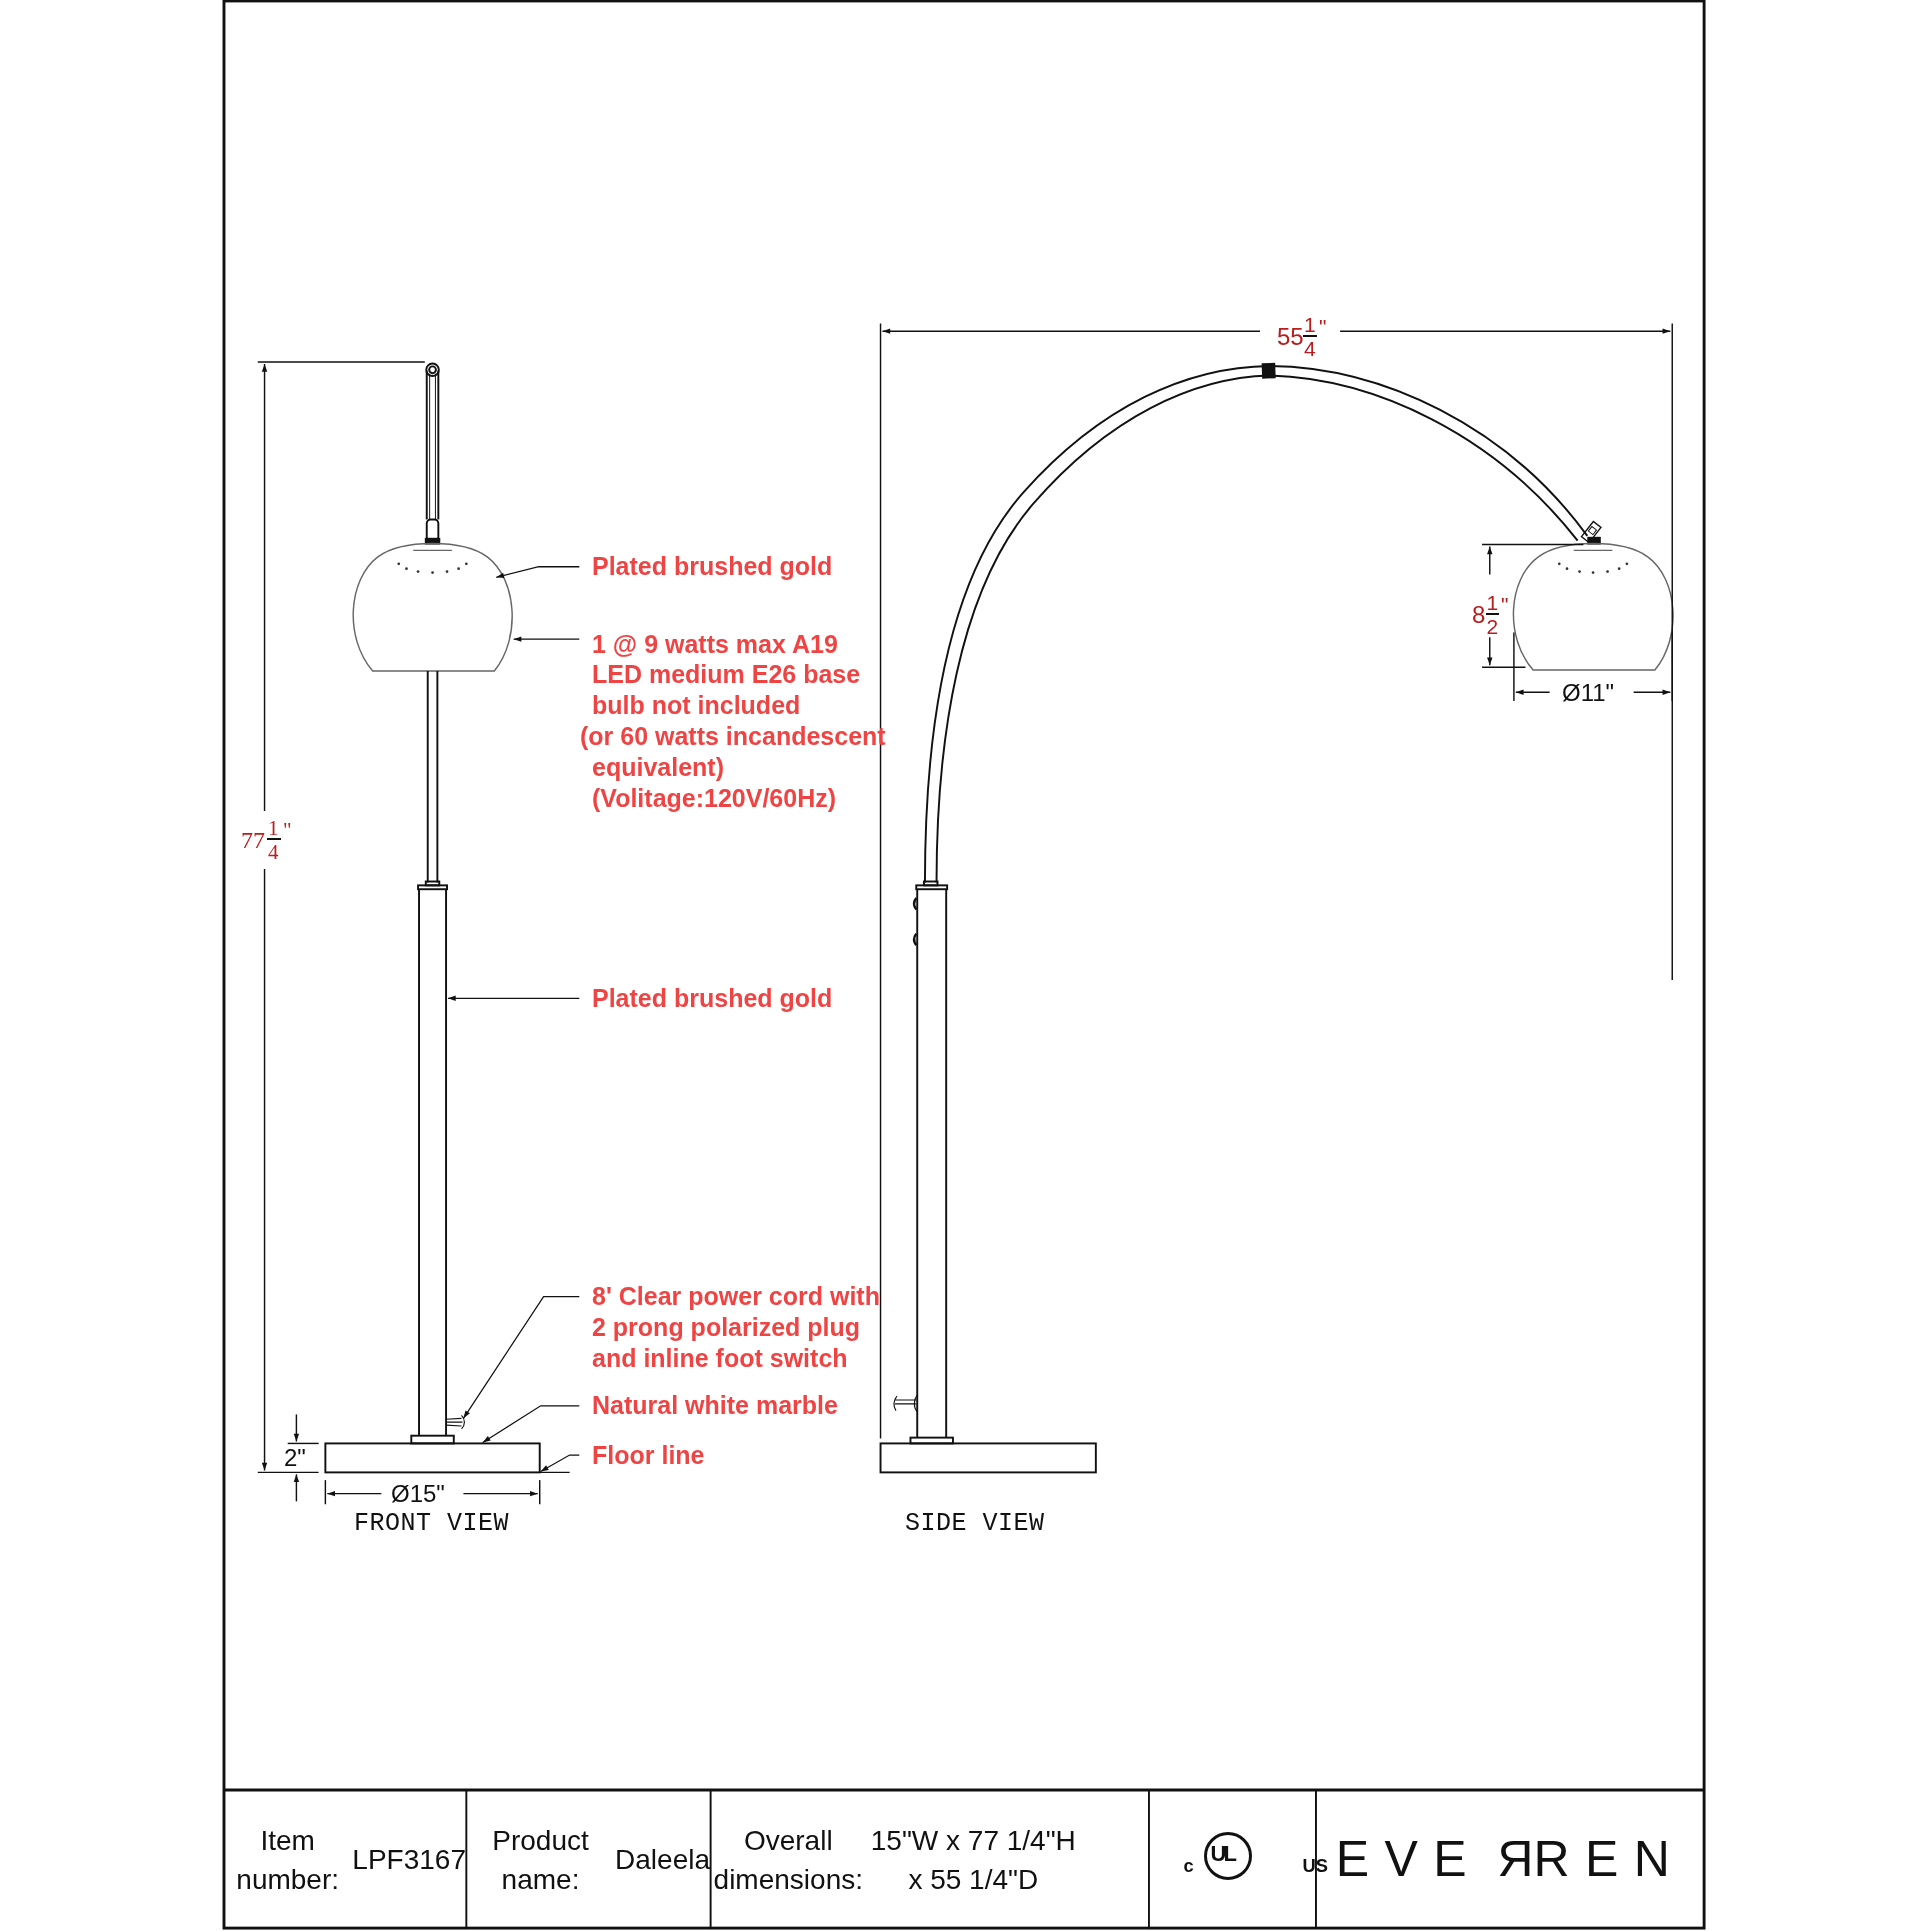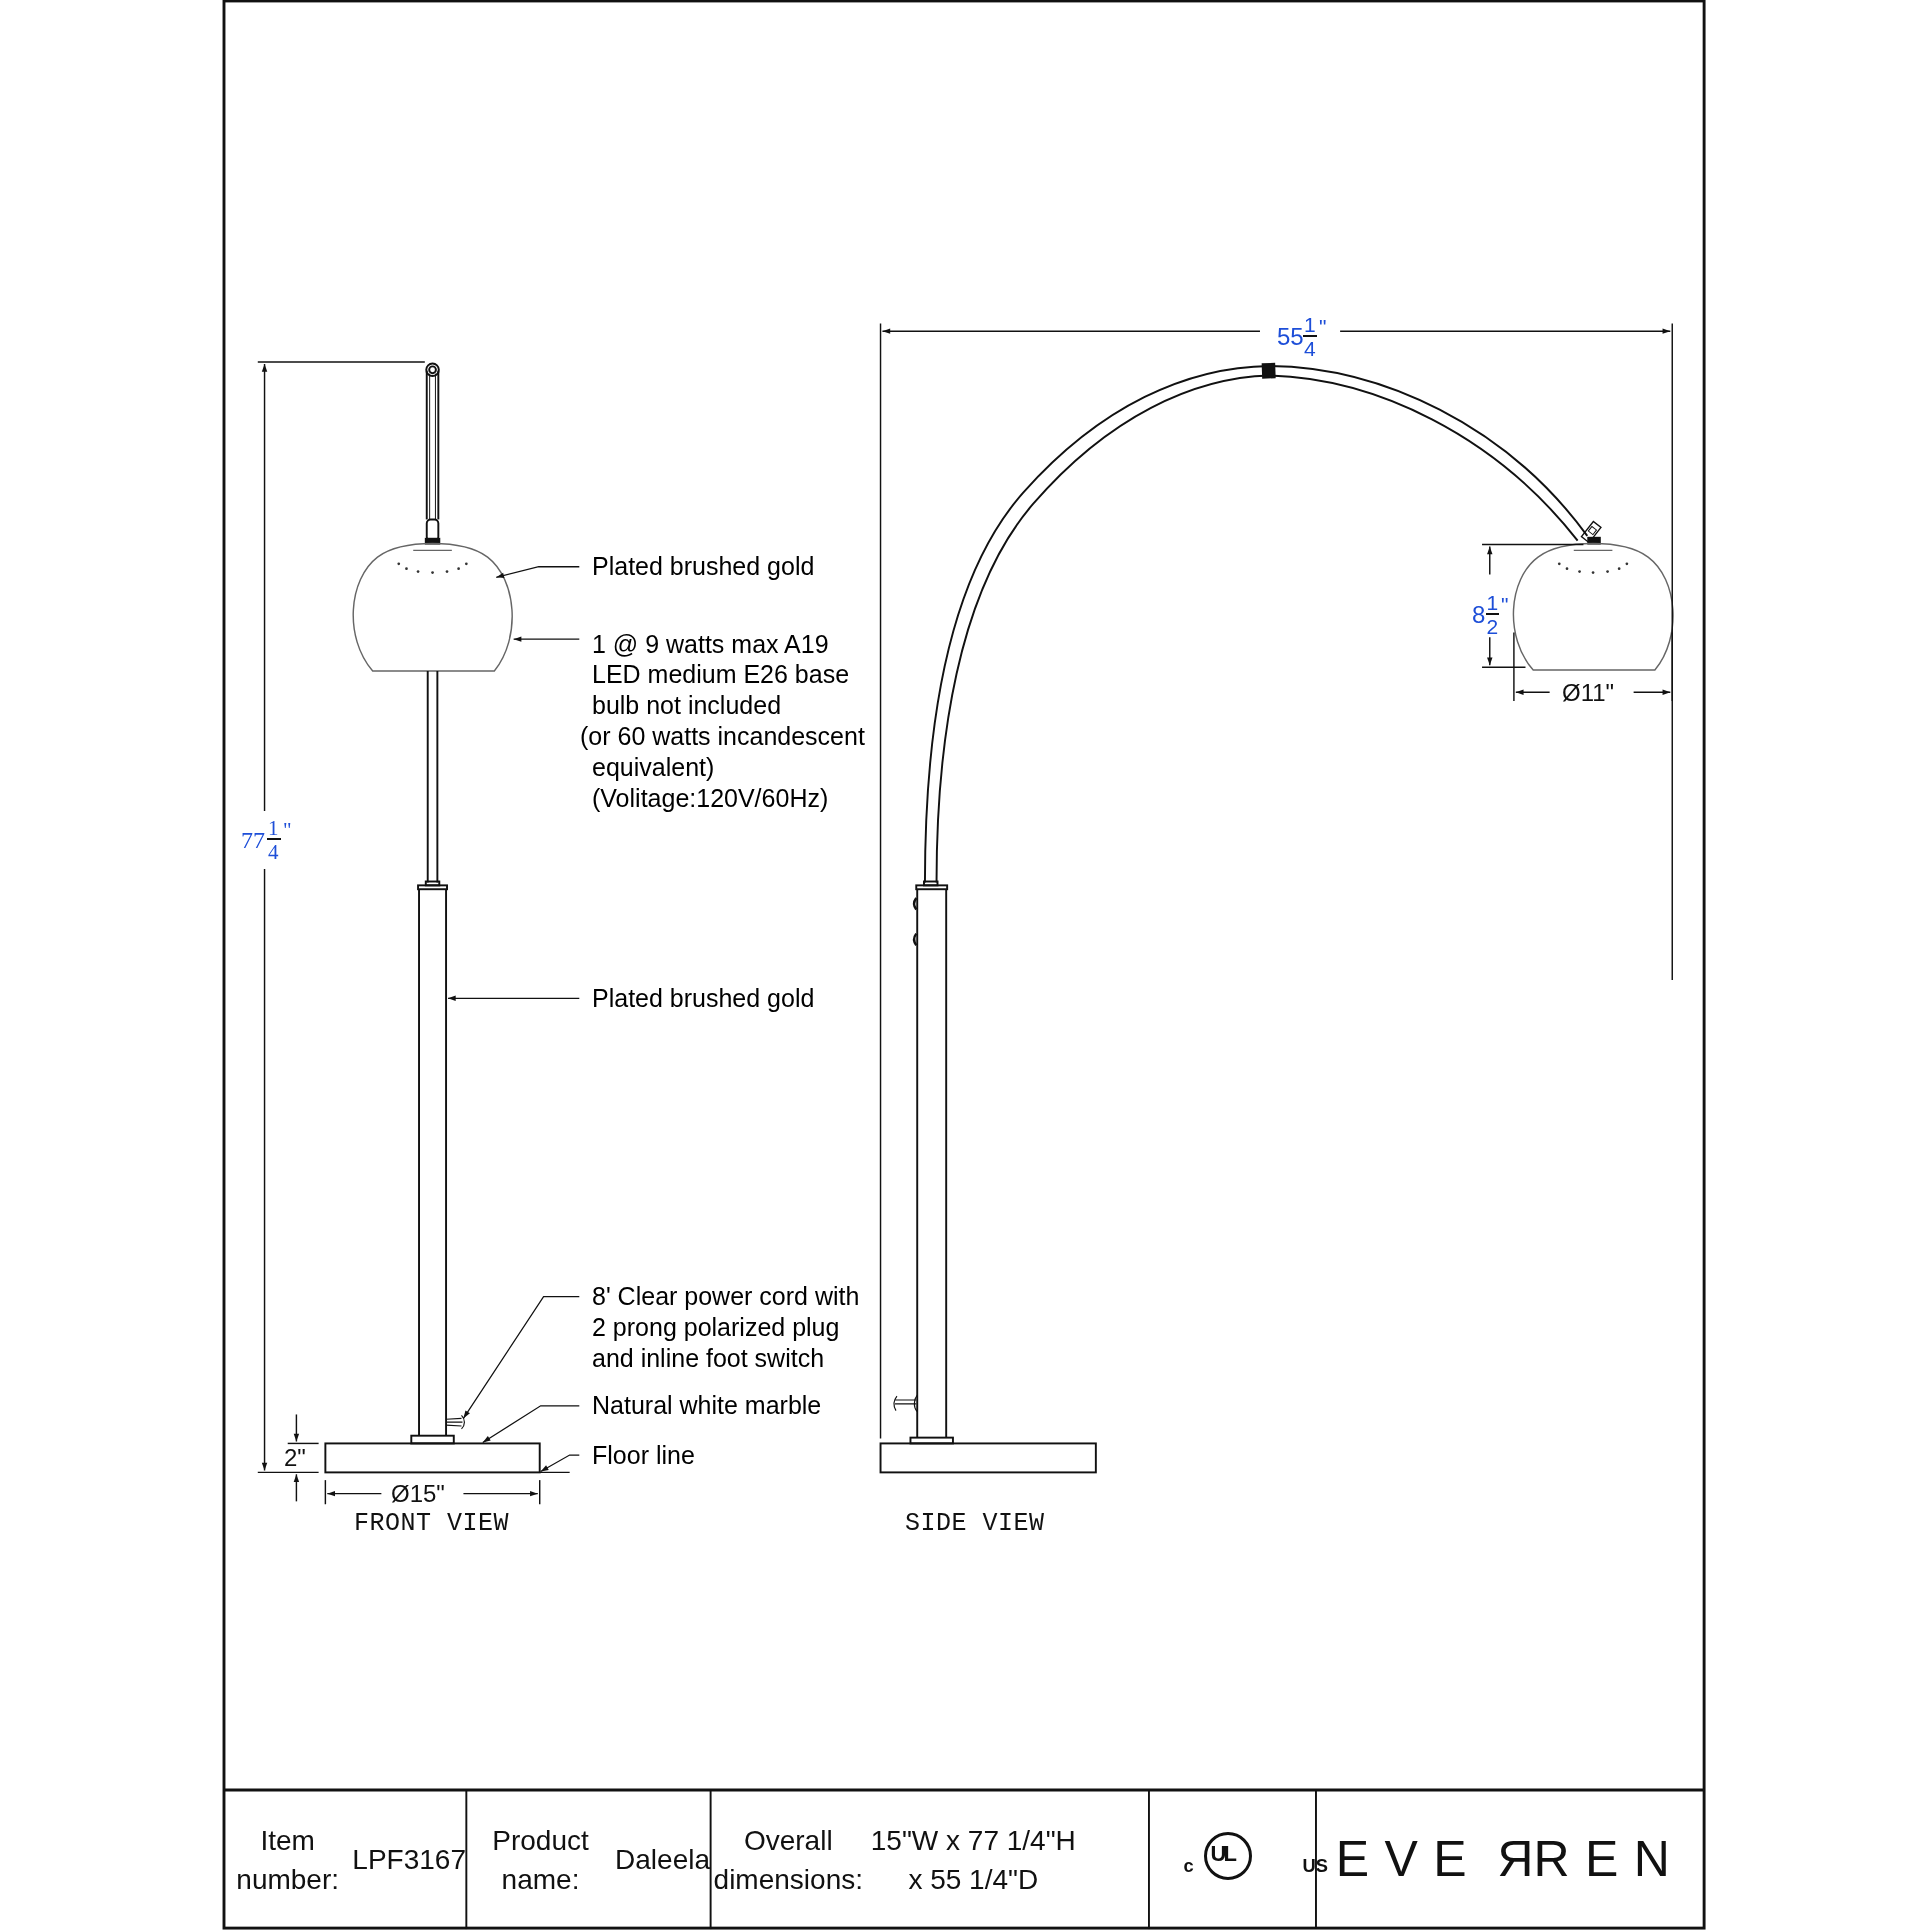--- a/index.html
+++ b/index.html
@@ -1,22 +1,22 @@
 <!DOCTYPE html>
 <html><head>
 <meta charset="utf-8">
 <style>
   html, body { margin: 0; padding: 0; background: #ffffff; }
   body { width: 1931px; height: 1931px; position: relative; overflow: hidden;
          font-family: "Liberation Sans", sans-serif; color: #111; }
   svg.drawing { position: absolute; left: 0; top: 0; }
-  .t { position: absolute; font-size: 25px; line-height: 31px; white-space: nowrap; color: #000000; }
+  .t { position: absolute; font-size: 25px; line-height: 31px; white-space: nowrap; color: #ef4444; font-weight: bold; }
   .lbl { position: absolute; font-size: 24px; white-space: nowrap; color: #111; }
   .view { position: absolute; font-size: 25px; white-space: nowrap; letter-spacing: 0.5px; font-family: Liberation Mono, monospace; }
-  .frac { position: absolute; font-size: 24px; line-height: 24px; color: #1d4ed8; }
+  .frac { position: absolute; font-size: 24px; line-height: 24px; color: #b91c1c; }
   .frac .num, .frac .den { position: absolute; font-size: 21px; left: 0; }
   .title-block { position: absolute; left: 223px; top: 1790px; width: 1482px; height: 139px; }
   .cell { position: absolute; top: 0; height: 139px; display: flex; 
           align-items: center; justify-content: center; text-align: center;
           font-size: 28px; line-height: 39px; }
   .brand { font-size: 50px; letter-spacing: 15.4px; font-weight: 400; }
   .rev { display: inline-block; transform: scaleX(-1); }
 </style>
 </head>
 <body>

